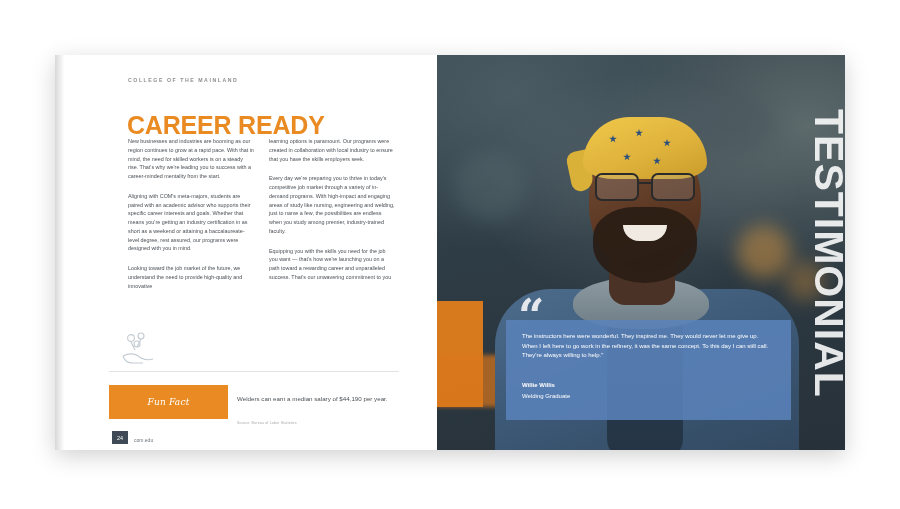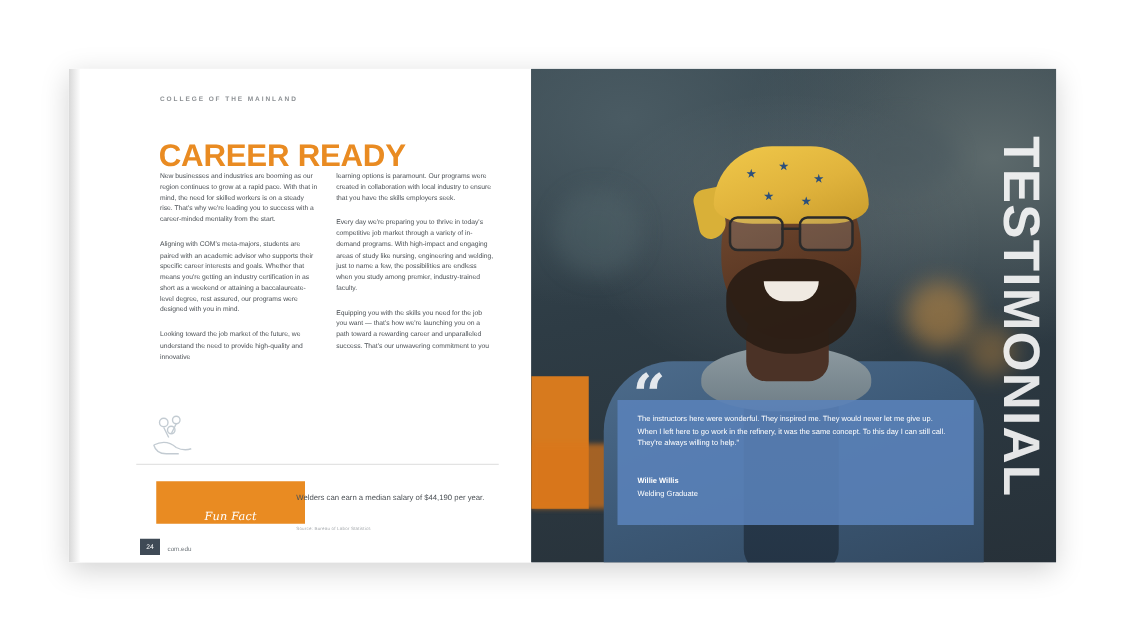--- a/index.html
+++ b/index.html
@@ -33,20 +33,21 @@
     display: flex;
   }
 
   
   .page-left {
     position: relative;
     width: 370px;
     height: 395px;
     background: #ffffff;
     flex: 0 0 370px;
+    padding-left: 12px;
   }
   .page-left::before {
     content: "";
     position: absolute;
     left: 0; top: 0;
     width: 9px; height: 100%;
     background: linear-gradient(to right, #d8d8d8, #fdfdfd);
   }
 
   .eyebrow {
@@ -109,27 +110,27 @@
 
   .factrow {
     position: absolute;
     left: 54px;
     top: 330px;
     width: 300px;
     height: 34px;
   }
   .fact-badge {
     position: absolute;
-    left: 16px;
+    left: 0;
     top: 0;
     width: 119px;
     height: 34px;
     background: #e98b22;
     display: flex;
-    align-items: flex-end;
+    align-items: center;
     justify-content: center;
   }
   .fact-badge span {
     font-family: "DejaVu Serif", serif;
     font-style: italic;
     font-size: 9px;
     color: #ffffff;
     letter-spacing: 0.2px;
   }
   .fact-text {

